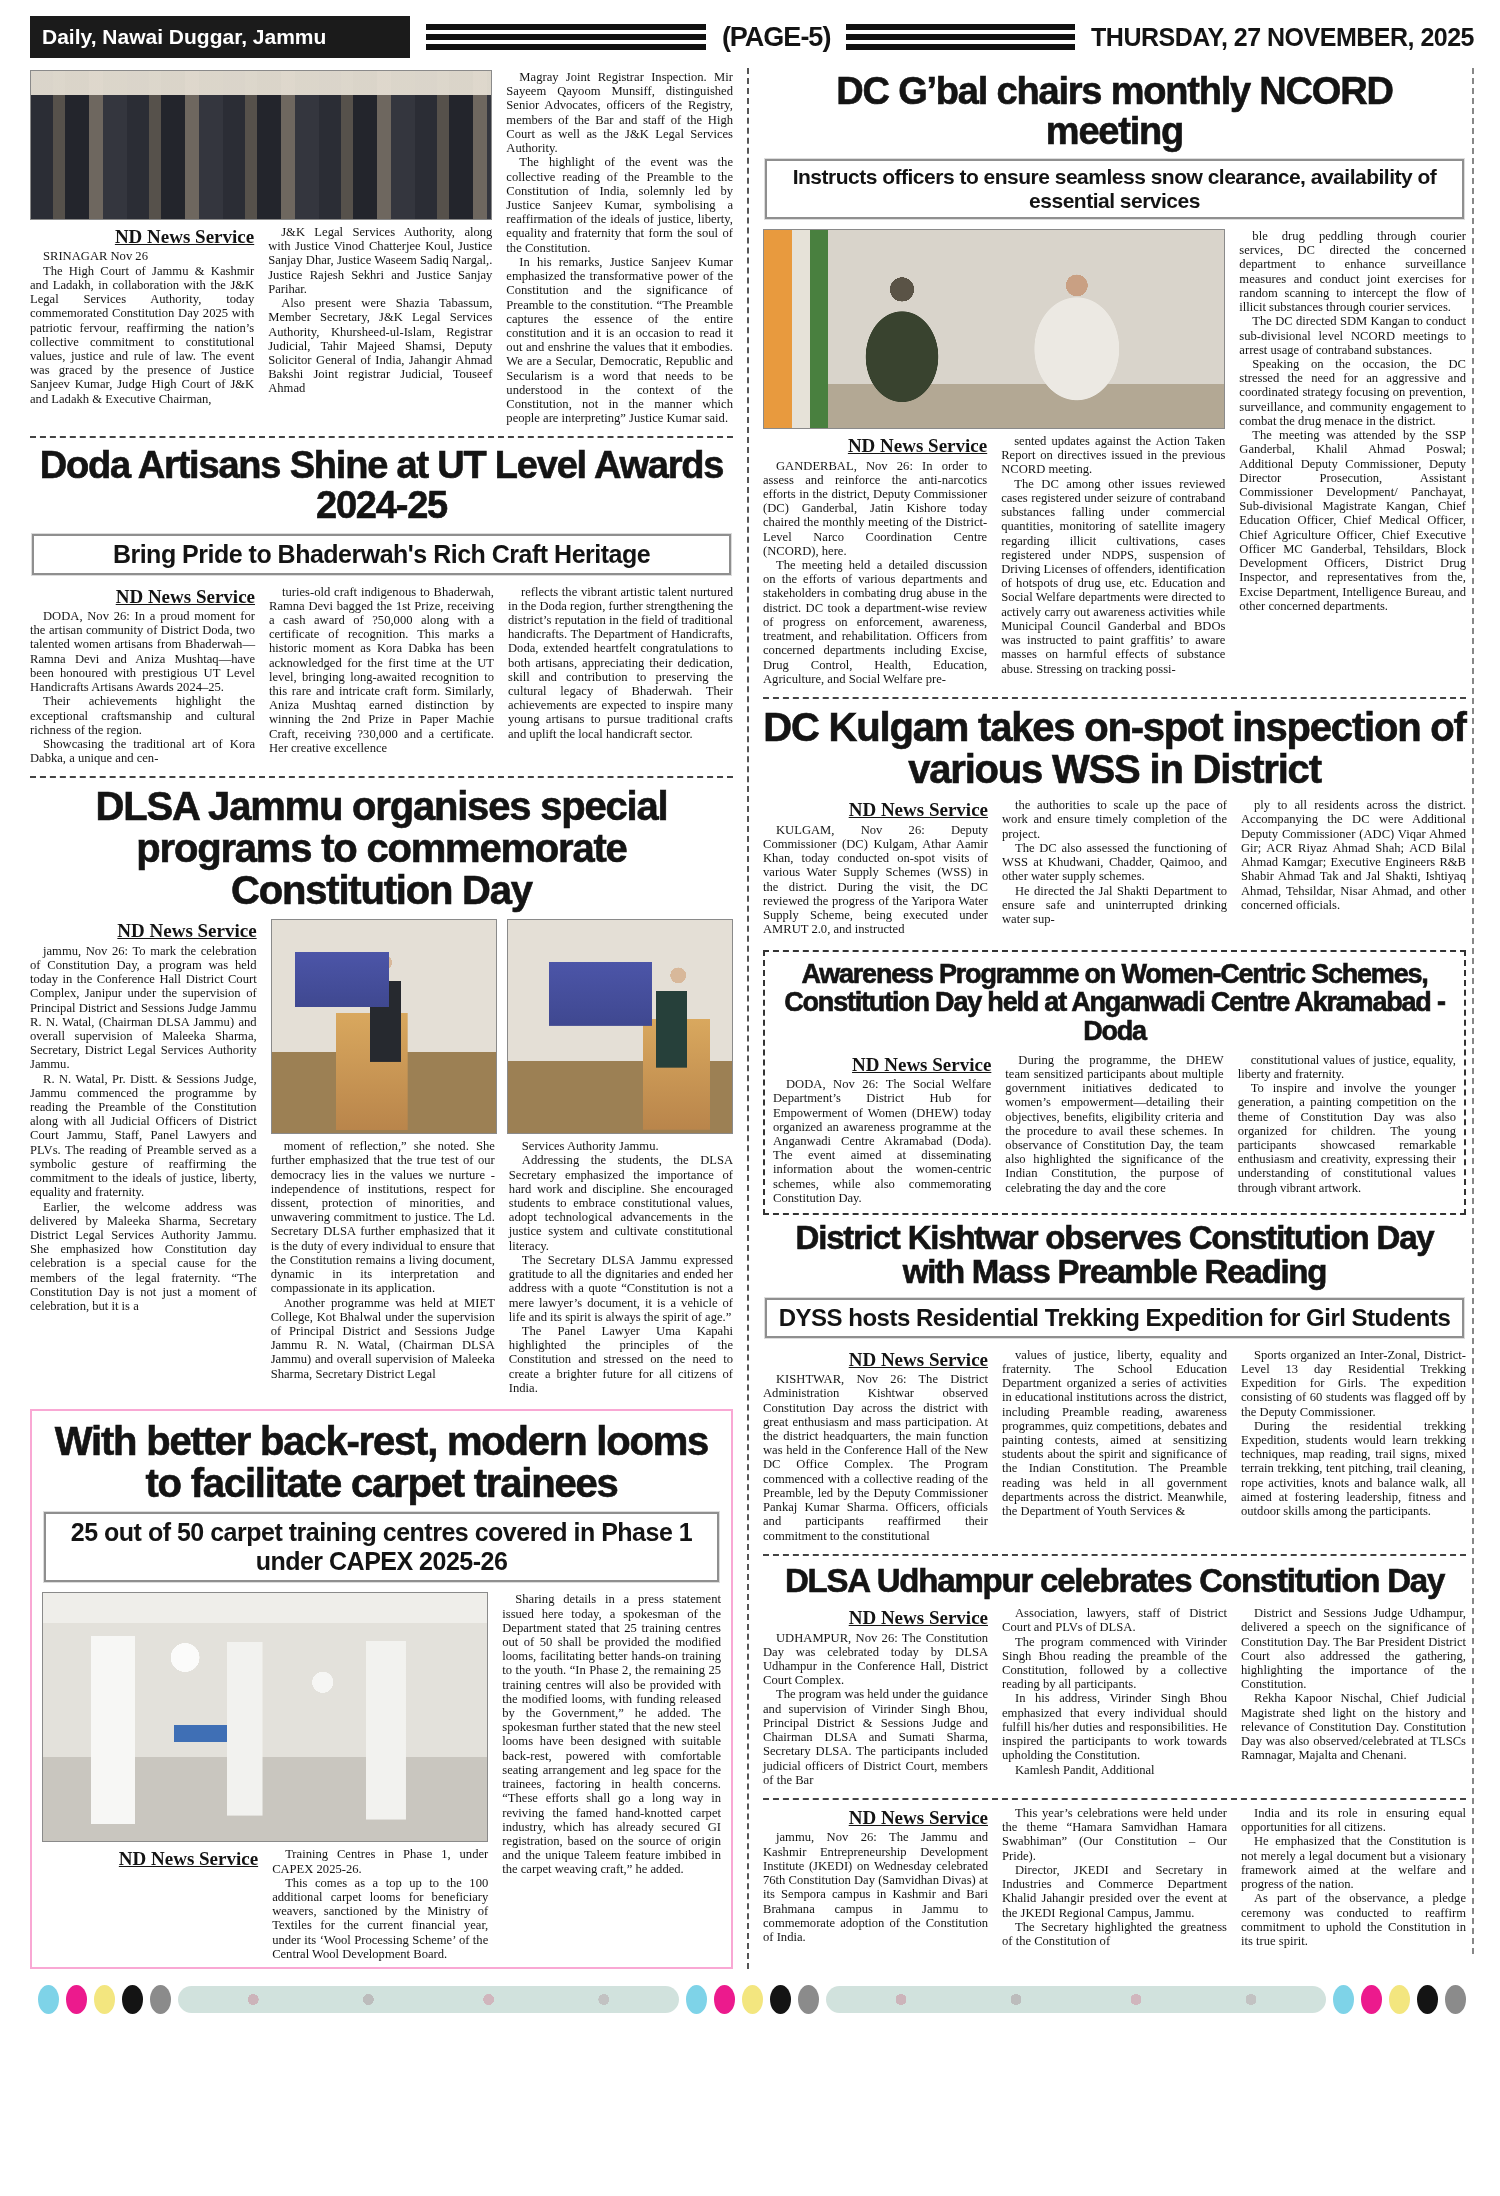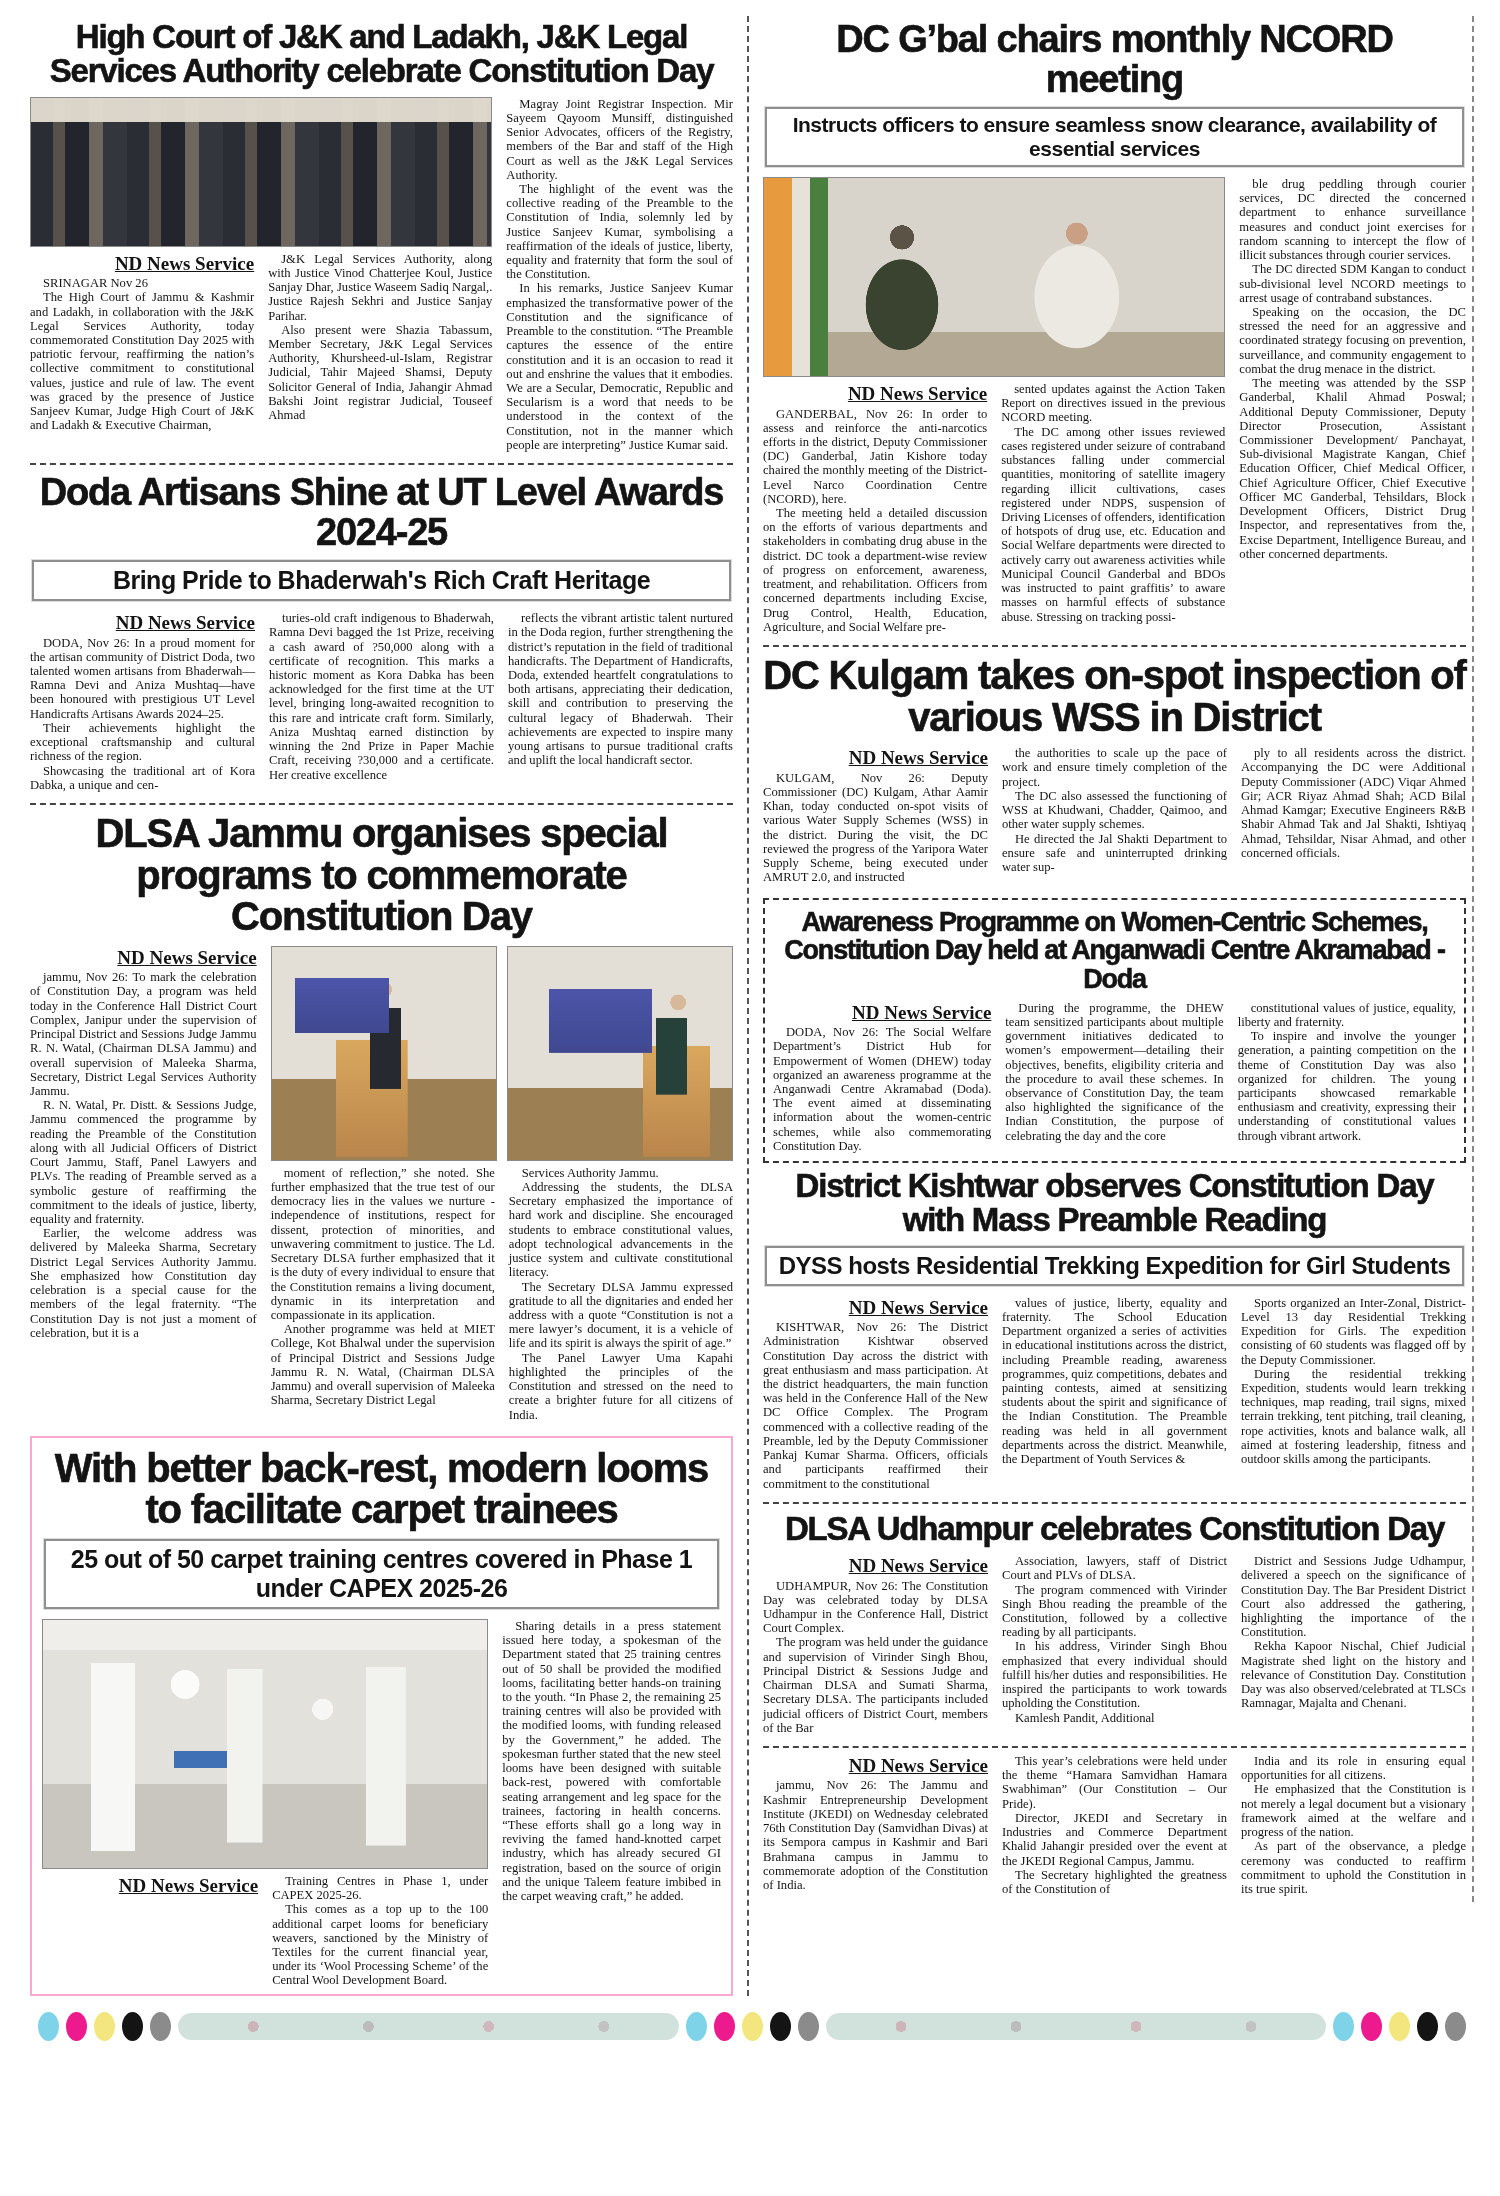--- a/index.html
+++ b/index.html
@@ -98,27 +98,33 @@
       radial-gradient(circle 9px at 38% 50%, #bcbcbc 0 60%, rgba(0,0,0,0) 61%),
       radial-gradient(circle 9px at 62% 50%, #d0b6bd 0 60%, rgba(0,0,0,0) 61%),
       radial-gradient(circle 9px at 85% 50%, #c2c2c2 0 60%, rgba(0,0,0,0) 61%),
       #d1e2dd; }
 </style>
 </head>
 <body>
 
 <div class="page">
 
+  <div class="hdr">
+    <div class="masthead">Daily, Nawai Duggar, Jammu</div>
+    <div class="bars b1"></div>
+    <div class="page-label">(PAGE-5)</div>
+    <div class="bars b2"></div>
+    <div class="date">THURSDAY, 27 NOVEMBER, 2025</div>
+  </div>
 
   <div class="main">
 
     <div class="half half-left">
 
       <section class="article">
-        <h1 class="headline h33">High Court of J&amp;K and Ladakh, J&amp;K Legal Services Authority celebrate Constitution Day</h1>
         <div class="cols">
           <div class="wide2">
             <div class="ph ph-highcourt"></div>
             <div class="cols">
               <div class="col">
                 <div class="byline">ND News Service</div>
                 <div>
                     <p class="para">SRINAGAR Nov 26</p>
                     <p class="para">The High Court of Jammu &amp; Kashmir and Ladakh, in collaboration with the J&amp;K Legal Services Authority, today commemorated Constitution Day 2025 with patriotic fervour, reaffirming the nation’s collective commitment to constitutional values, justice and rule of law. The event was graced by the presence of Justice Sanjeev Kumar, Judge High Court of J&amp;K and Ladakh &amp; Executive Chairman,</p>
                   </div>

